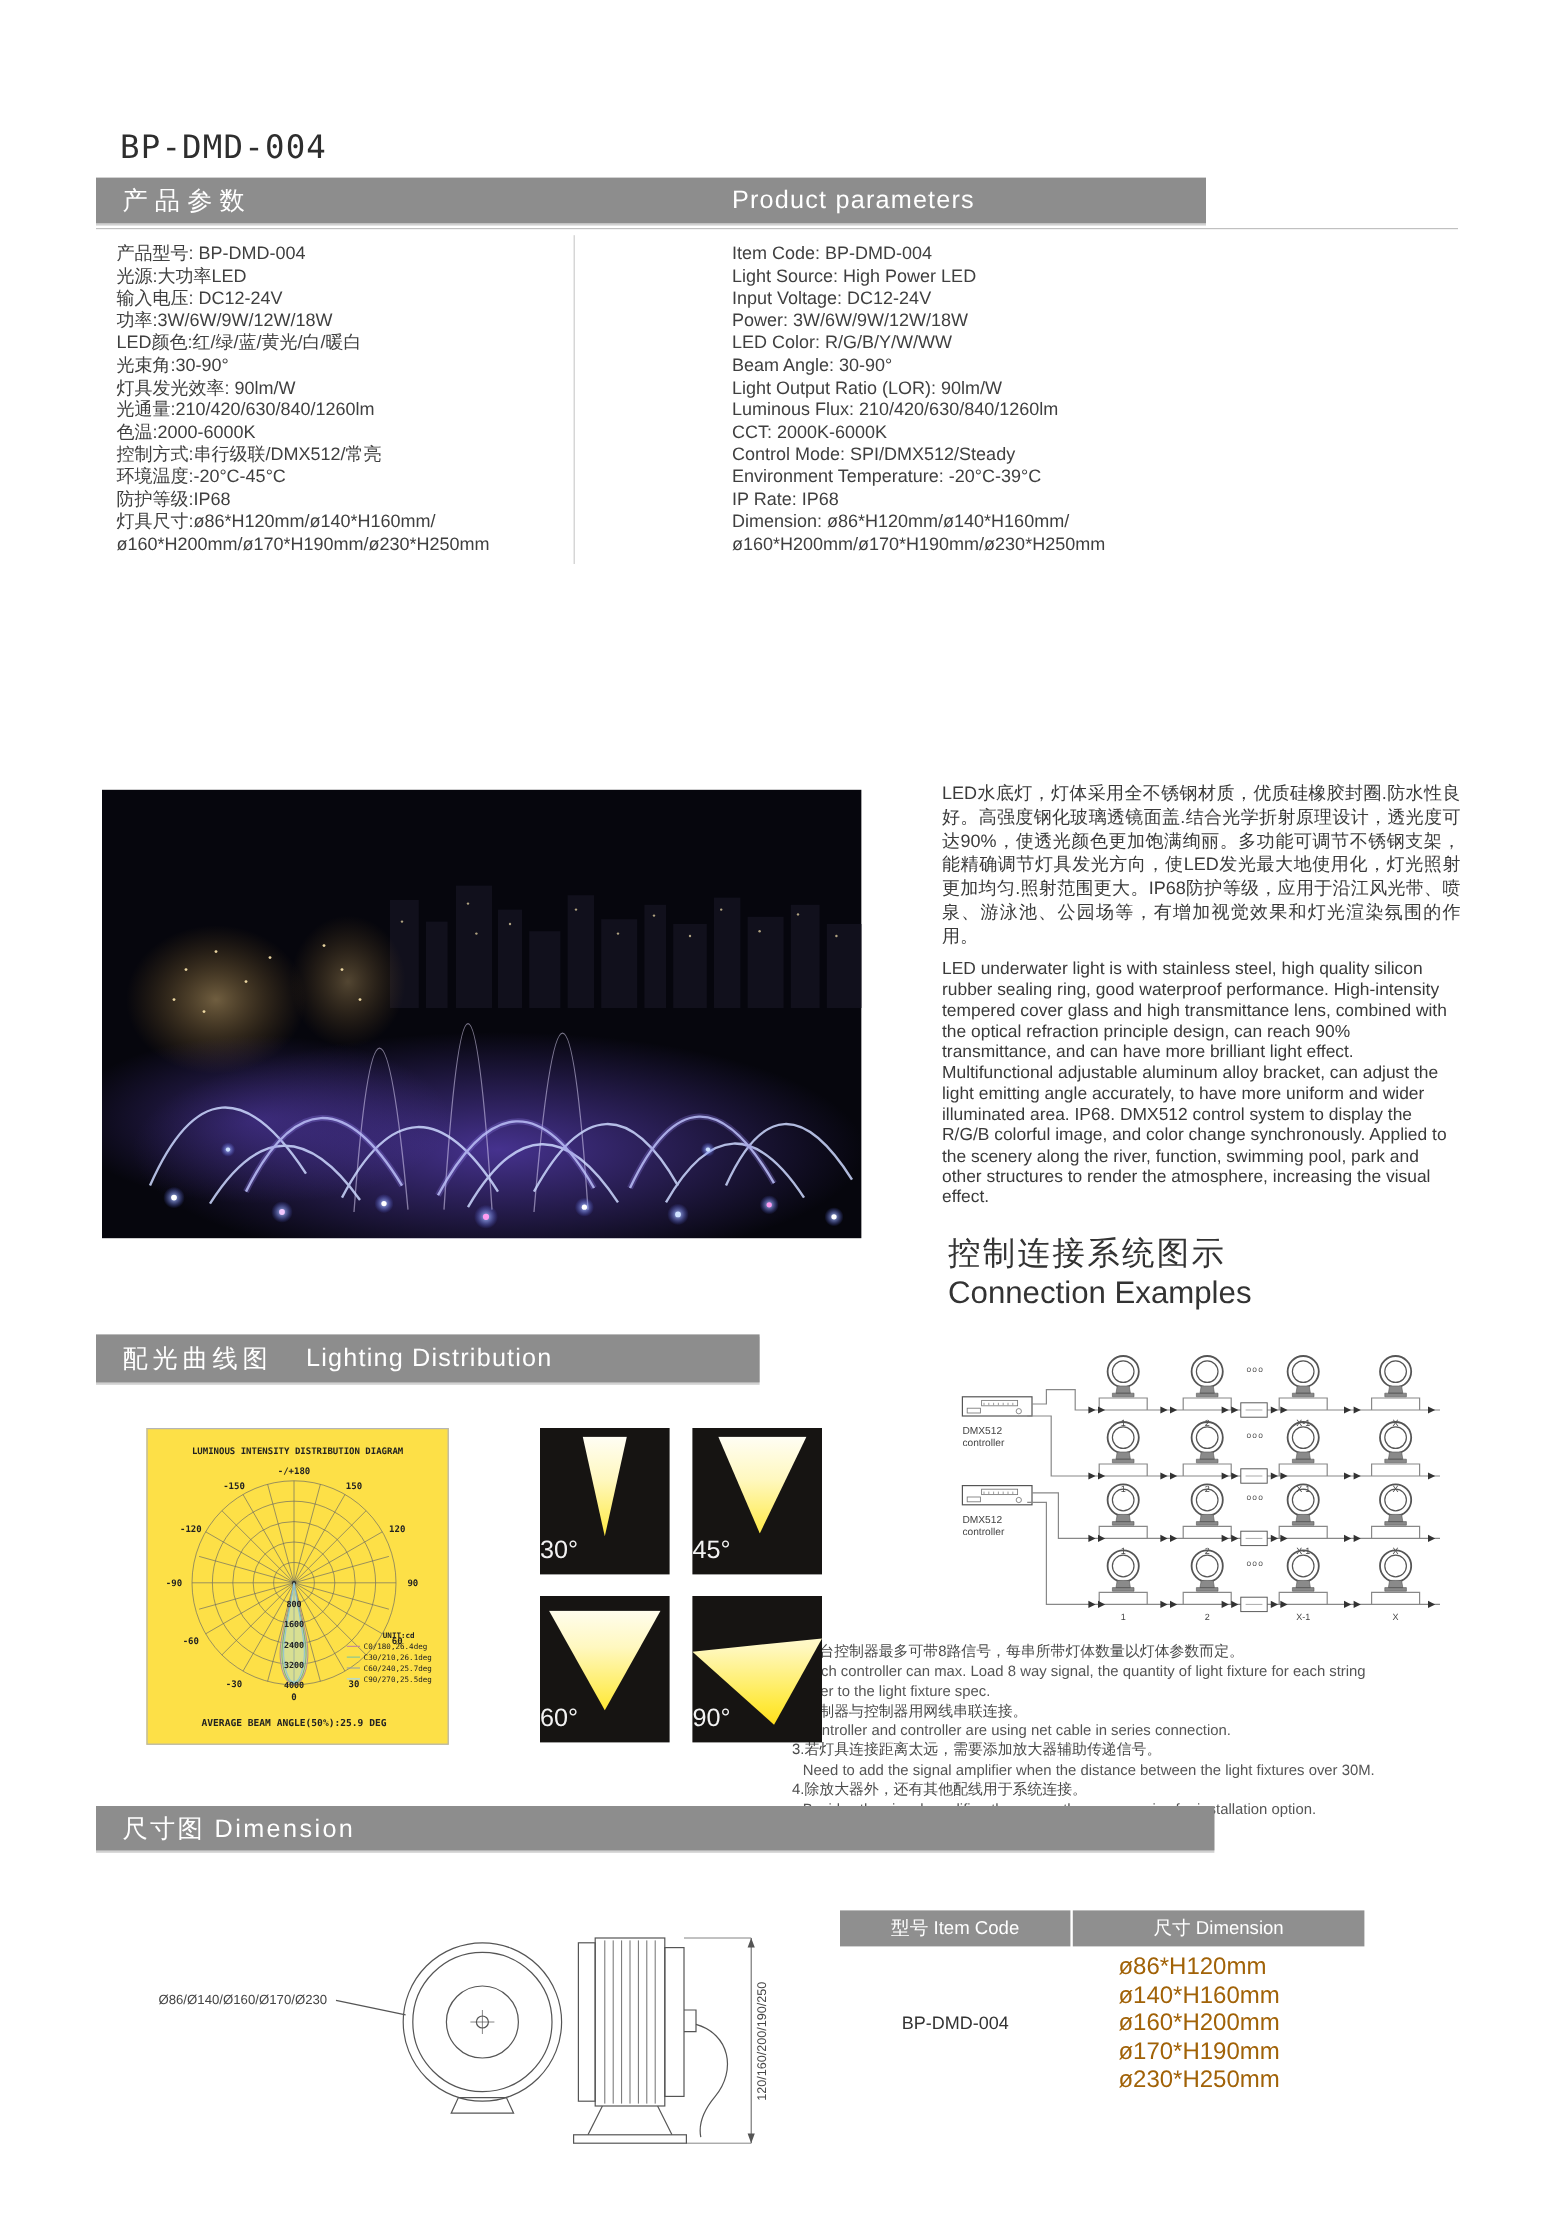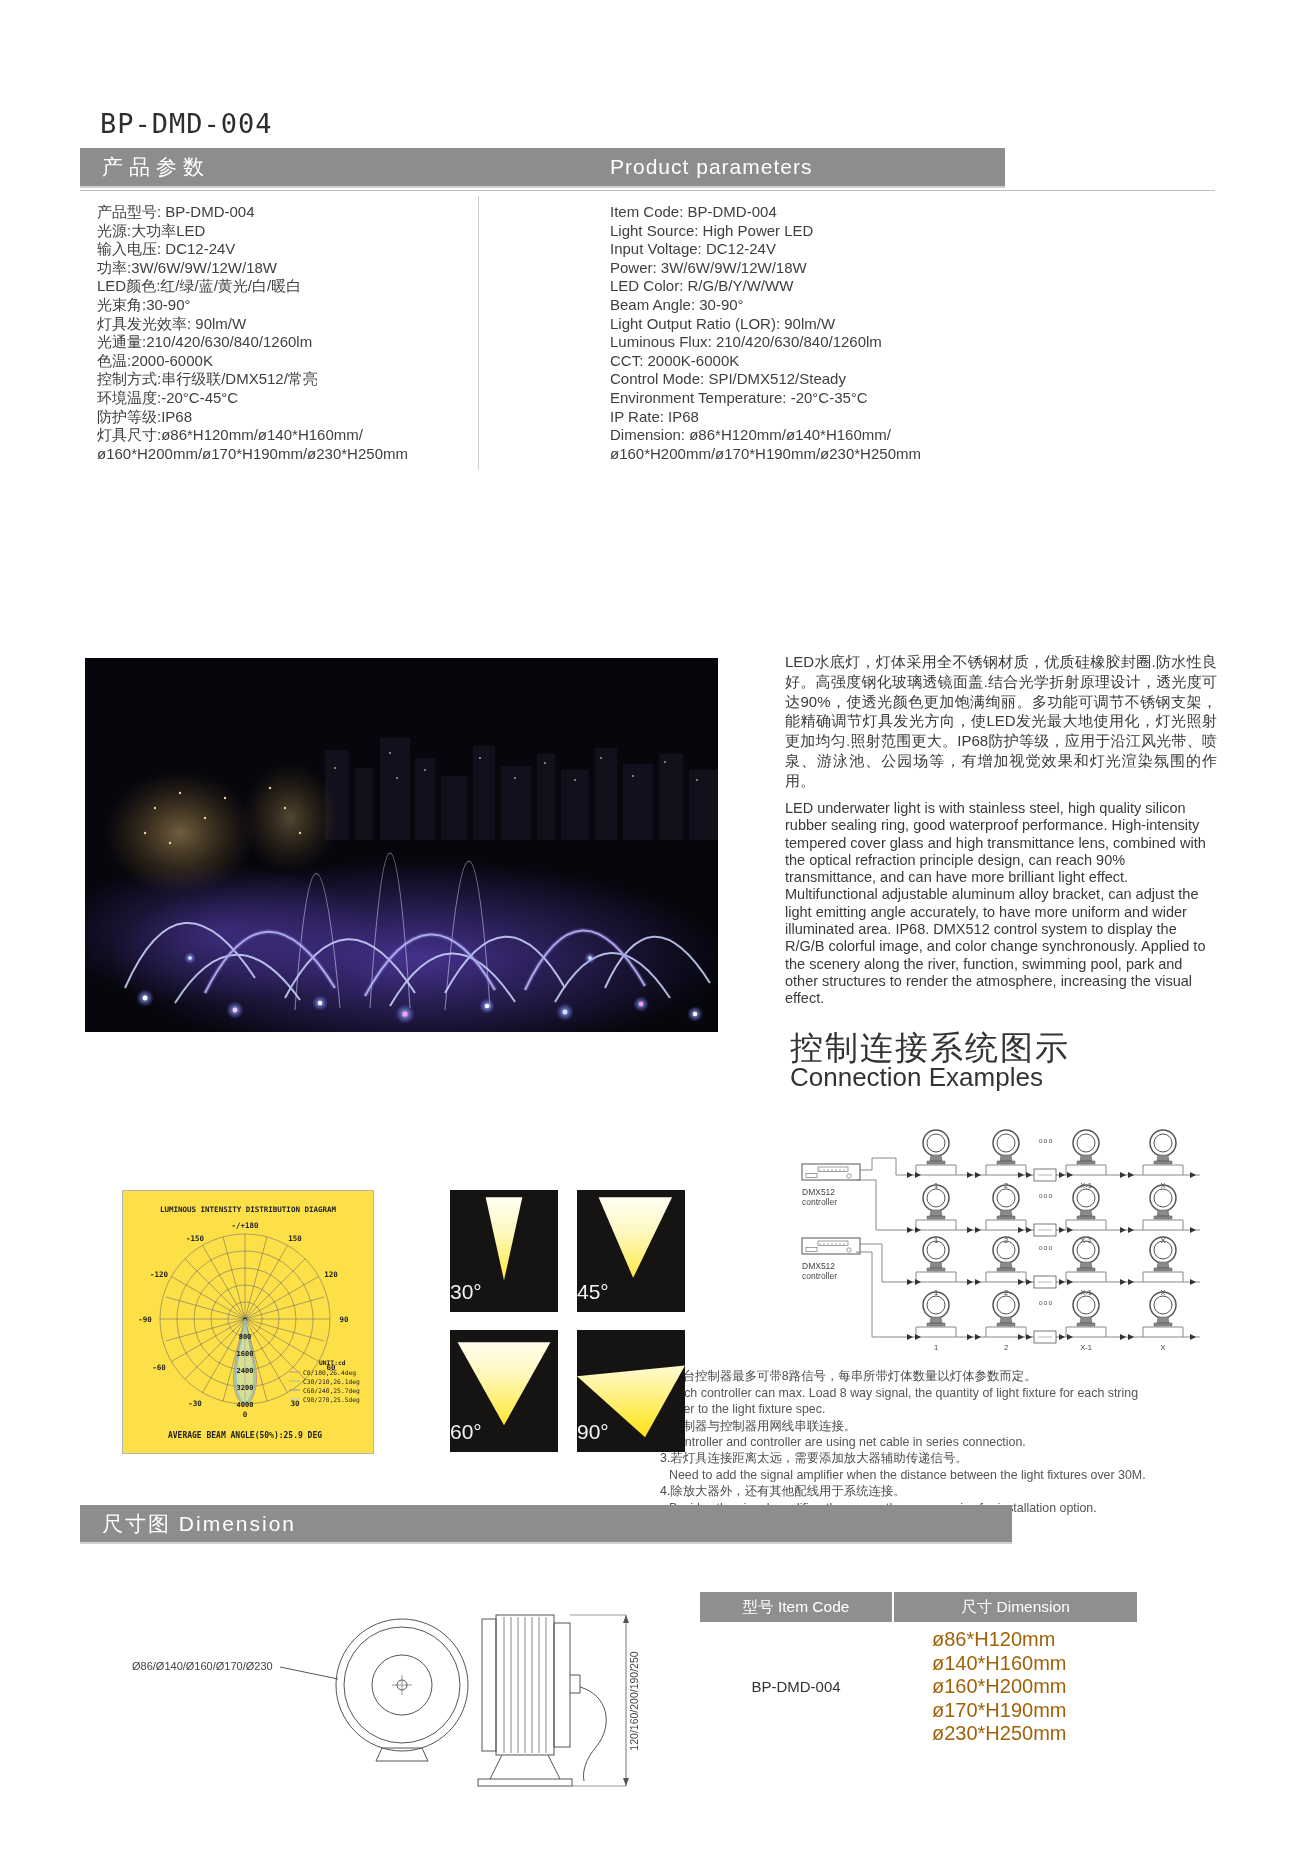--- a/index.html
+++ b/index.html
@@ -8,21 +8,21 @@
   .abs{position:absolute;}
   .model-title{font-family:"DejaVu Sans Mono",monospace;font-size:27px;color:#2e2e2e;letter-spacing:1px;}
   .gray-bar{background:#8d8d8d;color:#fff;display:flex;align-items:center;box-shadow:0 2px 0 rgba(0,0,0,.18);}
   .bar-cn{font-size:21px;letter-spacing:6px;padding-left:22px;}
   .bar-en{font-size:21px;letter-spacing:1px;}
   .rule{background:#c0c0c0;height:1px;}
   .spec-col{font-size:15px;line-height:18.6px;color:#3f3f3f;white-space:nowrap;}
   .vdiv{width:1px;background:#cccccc;}
   .desc{font-size:15px;line-height:19.8px;color:#3a3a3a;text-align:justify;}
   .desc-en{font-size:14.5px;line-height:17.3px;text-align:left;}
-  .conn-title{font-size:33px;color:#333;letter-spacing:2px;}
+  .conn-title{font-size:27px;color:#333;letter-spacing:2px;}
   .conn-title-en{font-size:26px;letter-spacing:0;}
   .notes{font-size:12.4px;line-height:16.4px;color:#4a4a4a;white-space:nowrap;}
   .note-en{padding-left:9px;color:#555;}
   .polar-box{border:1px solid #b5b5b5;background:#fde047;}
   .beam-box{background:#161412;position:absolute;width:108px;height:122px;}
   .beam-cone{position:absolute;left:0;top:0;width:100%;height:100%;
      background:linear-gradient(to bottom,#ffffff 0%,#fff8c0 35%,#ffe93d 75%,#ffd400 100%);}
   .beam-label{position:absolute;bottom:8px;width:100%;text-align:left;color:#f2f2f2;font-size:21px;}
   .dim-table{font-size:15px;color:#333;}
   .dim-th{background:#8f8f8f;color:#fff;display:flex;align-items:center;justify-content:center;
@@ -64,21 +64,21 @@
     <div>Item Code: BP-DMD-004</div>
     <div>Light Source: High Power LED</div>
     <div>Input Voltage: DC12-24V</div>
     <div>Power: 3W/6W/9W/12W/18W</div>
     <div>LED Color: R/G/B/Y/W/WW</div>
     <div>Beam Angle: 30-90°</div>
     <div>Light Output Ratio (LOR): 90lm/W</div>
     <div>Luminous Flux: 210/420/630/840/1260lm</div>
     <div>CCT: 2000K-6000K</div>
     <div>Control Mode: SPI/DMX512/Steady</div>
-    <div>Environment Temperature: -20°C-35°C</div>
+    <div>Environment Temperature: -20°C-39°C</div>
     <div>IP Rate: IP68</div>
     <div>Dimension: ø86*H120mm/ø140*H160mm/</div>
     <div>ø160*H200mm/ø170*H190mm/ø230*H250mm</div>
   </div>
 
   <svg class="abs" style="left:85px;top:658px;" width="633" height="374" viewBox="0 0 633 374">
     <defs>
       <radialGradient id="pg">
           <stop offset="0" stop-color="#6a4bd8" stop-opacity=".85"></stop>
           <stop offset="1" stop-color="#6a4bd8" stop-opacity="0"></stop>
@@ -293,20 +293,24 @@
     <div class="note-en">Each controller can max. Load 8 way signal, the quantity of light fixture for each string</div>
     <div class="note-en">refer to the light fixture spec.</div>
     <div>2.控制器与控制器用网线串联连接。</div>
     <div class="note-en">Controller and controller are using net cable in series connection.</div>
     <div>3.若灯具连接距离太远，需要添加放大器辅助传递信号。</div>
     <div class="note-en">Need to add the signal amplifier when the distance between the light fixtures over 30M.</div>
     <div>4.除放大器外，还有其他配线用于系统连接。</div>
     <div class="note-en">Besides the signal amplifier, there are other accessories for installation option.</div>
   </div>
 
+  <div class="abs gray-bar" style="left:80px;top:1112px;width:553px;height:40px;">
+    <span class="bar-cn" style="letter-spacing:4px;">配光曲线图</span>
+    <span class="bar-en" style="margin-left:28px;">Lighting Distribution</span>
+  </div>
 
   <div class="abs polar-box" style="left:122px;top:1190px;width:250px;height:262px;">
     <svg width="250" height="262" viewBox="0 0 250 262" font-family="DejaVu Sans Mono, monospace">
       <text x="125" y="21" font-size="7.5" font-weight="bold" fill="#222" text-anchor="middle">LUMINOUS INTENSITY DISTRIBUTION DIAGRAM</text>
       <g stroke="#666" stroke-width=".55" fill="none">
         <circle cx="122" cy="128" r="17"></circle>
           <circle cx="122" cy="128" r="34"></circle>
           <circle cx="122" cy="128" r="51"></circle>
         <circle cx="122" cy="128" r="68"></circle>
           <circle cx="122" cy="128" r="85"></circle>

